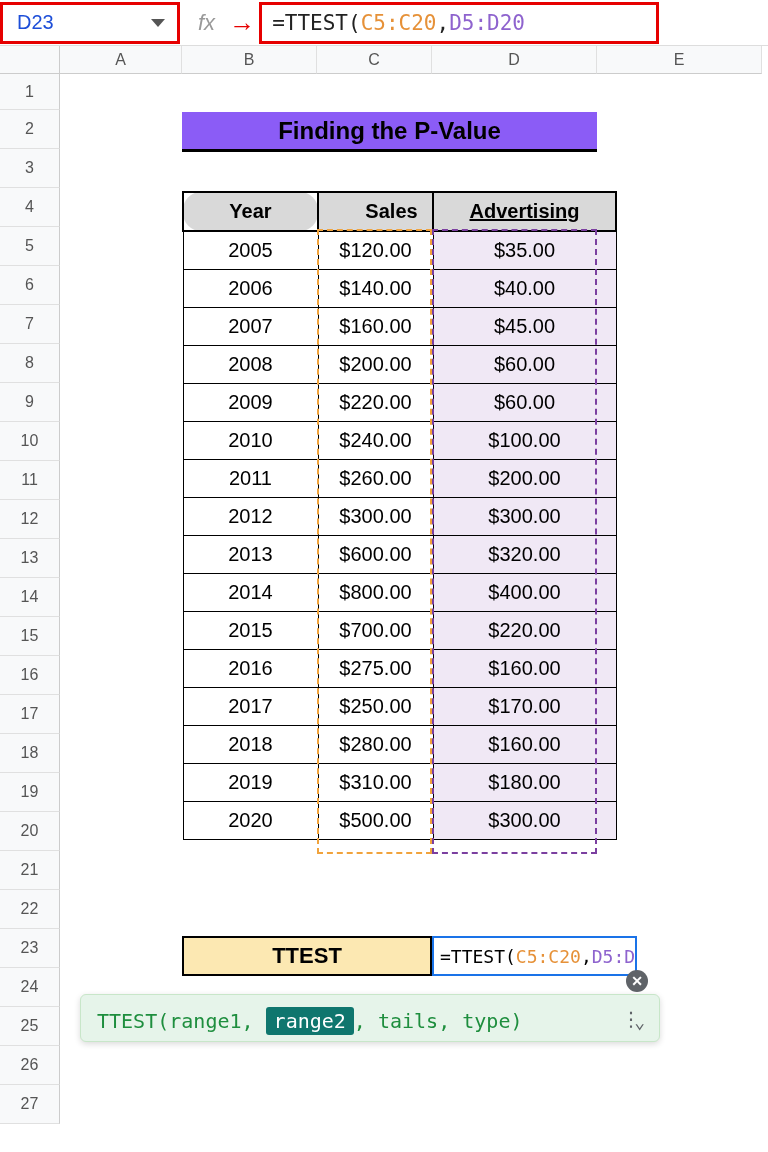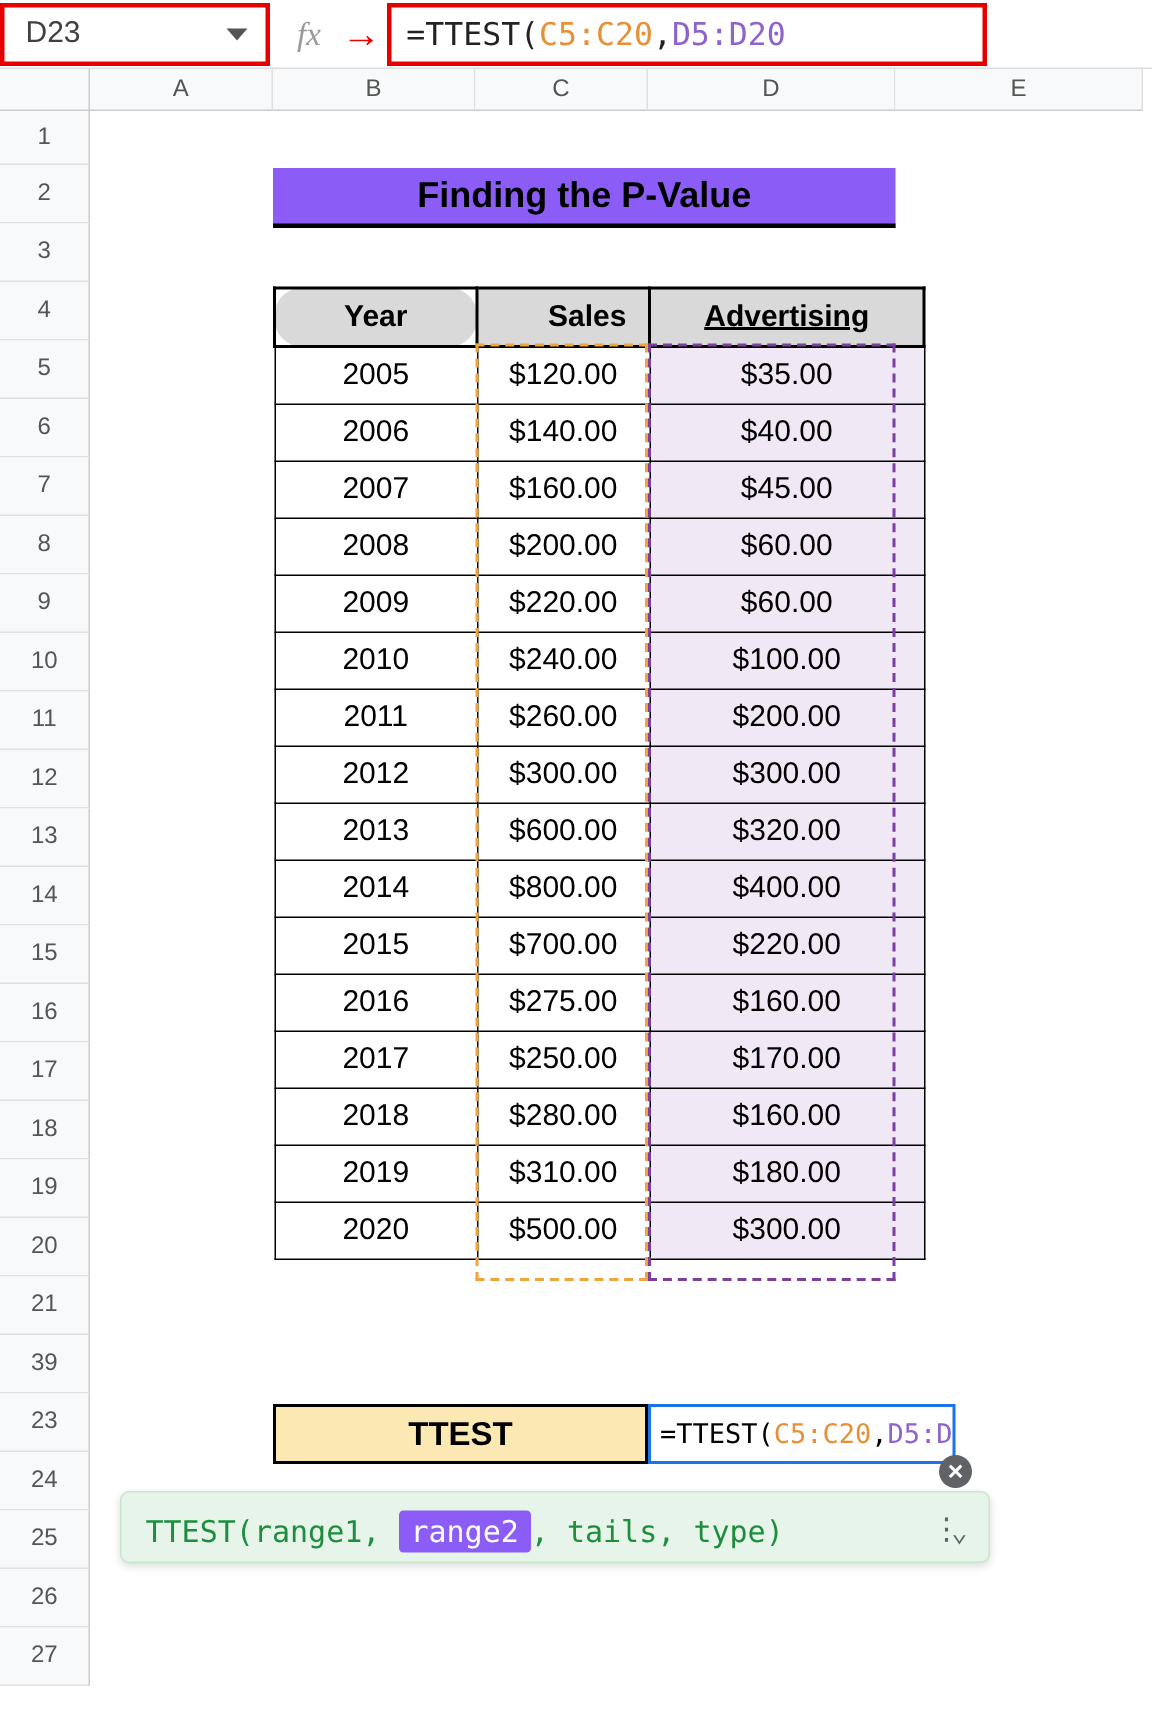--- a/index.html
+++ b/index.html
@@ -1,23 +1,23 @@
 <!DOCTYPE html>
 <html><head>
 <meta charset="utf-8">
 <style>
   * { box-sizing: border-box; margin: 0; padding: 0; }
   body { font-family: Arial, sans-serif; background: #fff; width: 768px; height: 1152px; overflow: hidden; position: relative; }
   
   .topbar { display: flex; align-items: center; height: 46px; border-bottom: 1px solid #ddd; }
   .namebox-wrap { position: relative; width: 180px; height: 42px; border: 3px solid #e60000; display: flex; align-items: center; background: #fff; }
-  .namebox { font-size: 20px; color: #404040; padding-left: 14px; flex: 1; }
+  .namebox { font-size: 20px; color: #1d4ed8; padding-left: 14px; flex: 1; }
   .dropdown-arrow { width: 0; height: 0; border-left: 7px solid transparent; border-right: 7px solid transparent; border-top: 8px solid #555; margin-right: 12px; }
   .fx-area { display: flex; align-items: center; flex: 1; height: 42px; }
-  .fx-label { font-family: Liberation Serif, serif; font-style: italic; font-size: 22px; color: #999; padding: 0 14px 0 18px; }
+  .fx-label { font-family: Liberation Sans, sans-serif; font-style: italic; font-size: 22px; color: #999; padding: 0 14px 0 18px; }
   .arrow-red { color: #e60000; font-size: 26px; font-weight: bold; margin-right: 4px; }
   .formula-box { border: 3px solid #e60000; height: 42px; display: flex; align-items: center; padding: 0 10px; font-family: 'Consolas', monospace; font-size: 21px; width: 400px; }
   .formula-box .eq { color: #222; }
   .formula-box .rng1 { color: #e69138; }
   .formula-box .rng2 { color: #8e63ce; }
   
   .sheet { display: flex; }
   .corner { width: 60px; height: 28px; background: #f8f9fa; border-right: 1px solid #ccc; border-bottom: 1px solid #ccc; }
   .colheaders { display: flex; }
   .colhead { height: 28px; background: #f8f9fa; border-right: 1px solid #e0e0e0; border-bottom: 1px solid #ccc; display: flex; align-items: center; justify-content: center; font-size: 16px; color: #555; }
@@ -48,21 +48,21 @@
   .marching-purple { position: absolute; left: 372px; top: 155px; width: 165px; height: 625px; border: 2px dashed #7b3fa0; pointer-events: none; }
   
   .ttest-label { position: absolute; left: 122px; top: 862px; width: 250px; height: 40px; background: #fce8b2; border: 2px solid #000; display: flex; align-items: center; justify-content: center; font-size: 22px; font-weight: bold; }
   .ttest-cell { position: absolute; left: 372px; top: 862px; width: 205px; height: 40px; border: 2px solid #1a73e8; background: #fff; display: flex; align-items: center; padding: 0 6px; font-family: 'Consolas', monospace; font-size: 18px; overflow: hidden; white-space: nowrap; }
   .ttest-cell .rng1 { color: #e69138; }
   .ttest-cell .rng2 { color: #8e63ce; }
   
   .close-bubble { position: absolute; left: 566px; top: 896px; width: 22px; height: 22px; background: #5f6368; border-radius: 50%; display: flex; align-items: center; justify-content: center; color: #fff; font-size: 14px; font-weight: bold; cursor: pointer; }
   
   .hint-box { position: absolute; left: 20px; top: 920px; width: 580px; background: #e6f4ea; border: 1px solid #c8e6c9; border-radius: 6px; box-shadow: 0 2px 6px rgba(0,0,0,0.15); padding: 14px 16px 8px 16px; font-family: 'Consolas', monospace; font-size: 20px; color: #1e8e3e; }
-  .hint-box .hl { background: #8b5cf6; color: #fff; padding: 2px 8px; border-radius: 3px; }
+  .hint-box .hl { background: #0f766e; color: #fff; padding: 2px 8px; border-radius: 3px; }
   .hint-chevron { position: absolute; right: 14px; top: 16px; color: #5f6368; font-size: 18px; }
   .hint-dots { position: absolute; right: 16px; bottom: 10px; color: #5f6368; font-size: 20px; letter-spacing: 2px; }
   .watermark { text-align: center; font-family: Arial; font-size: 14px; color: #888; margin-top: 16px; display: flex; align-items: center; justify-content: center; gap: 6px; }
   .wm-icon { width: 16px; height: 16px; }
 </style>
 </head>
 <body>
 
 <div class="topbar">
   <div class="namebox-wrap">
@@ -108,21 +108,21 @@
       <div class="rowhead">12</div>
       <div class="rowhead">13</div>
       <div class="rowhead">14</div>
       <div class="rowhead">15</div>
       <div class="rowhead">16</div>
       <div class="rowhead">17</div>
       <div class="rowhead">18</div>
       <div class="rowhead">19</div>
       <div class="rowhead">20</div>
       <div class="rowhead">21</div>
-      <div class="rowhead">39</div>
+      <div class="rowhead">22</div>
       <div class="rowhead">23</div>
       <div class="rowhead">24</div>
       <div class="rowhead">25</div>
       <div class="rowhead">26</div>
       <div class="rowhead">27</div>
     </div>
   <div class="cells">
     <div class="title-banner">Finding the P-Value</div>
 
     <table class="data-table">

